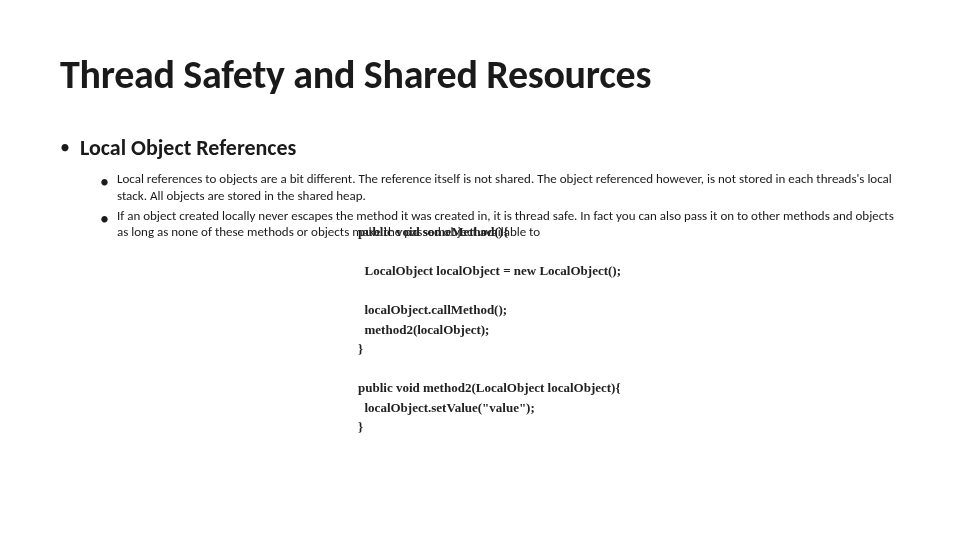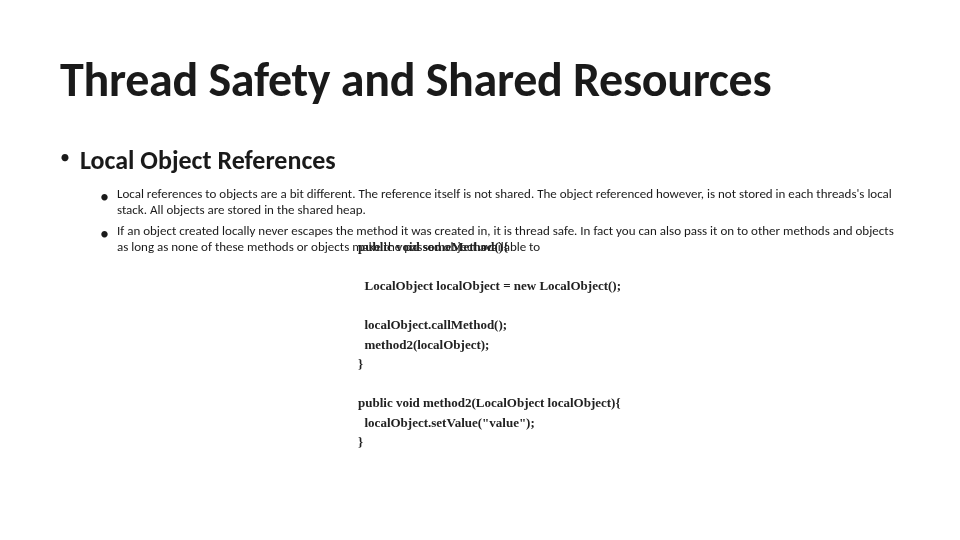--- a/index.html
+++ b/index.html
@@ -10,37 +10,37 @@
     body {
       width: 960px;
       height: 540px;
       background: #fff;
       font-family: Calibri, "Segoe UI", Arial, sans-serif;
       color: #1a1a1a;
       padding: 50px 60px 20px 60px;
       overflow: hidden;
     }
     .title {
-      font-size: 48px;
+      font-size: 40px;
       font-weight: 700;
       margin-bottom: 36px;
       letter-spacing: -0.3px;
     }
     .bullet-l1 {
       display: flex;
       margin-bottom: 10px;
     }
     .bullet-l1 .dot {
       font-size: 20px;
       line-height: 1.2;
       margin-right: 10px;
       flex-shrink: 0;
     }
     .bullet-l1 .txt {
-      font-size: 26px;
+      font-size: 22px;
       font-weight: 700;
       line-height: 1.2;
       text-align: center;
     }
     .inner {
       margin-left: 40px;
     }
     .bullet-l2 {
       display: flex;
       margin-bottom: 4px;

